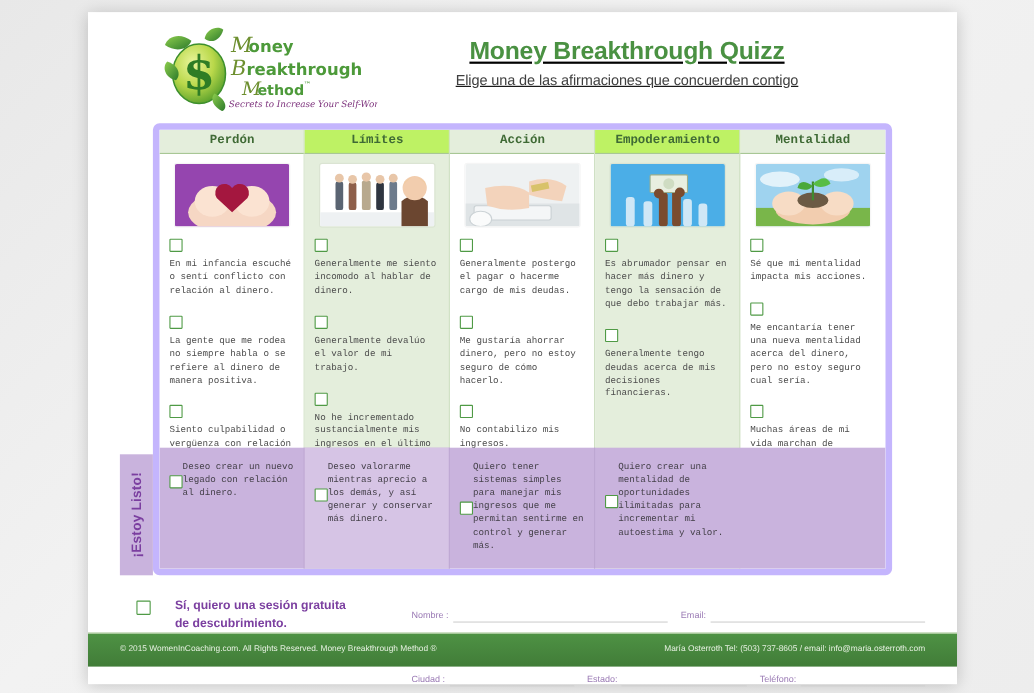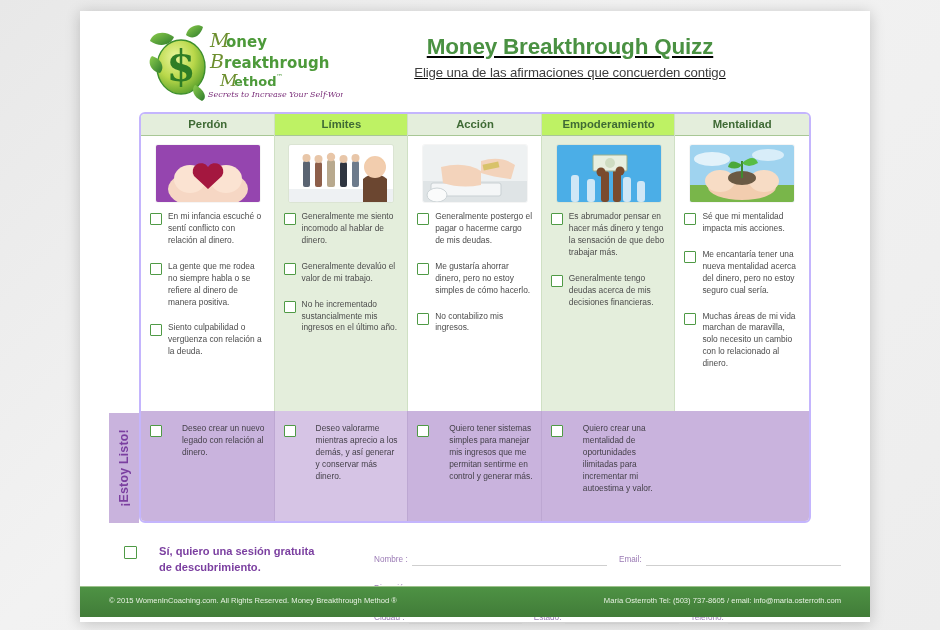--- a/index.html
+++ b/index.html
@@ -29,59 +29,59 @@
     line-height:1.1;white-space:nowrap;
   }
   .subtitle{
     margin-top:5px;font-size:13.2px;color:#3f3f3f;letter-spacing:-.1px;
     white-space:nowrap;
   }
 
   
   .grid{
     position:absolute;left:59px;top:101px;width:672px;height:411px;
-    border:2px solid #c4b5fd;border-radius:6px;
-    box-sizing:border-box;overflow:hidden;background:#fff;
+    border:6px solid #c4b5fd;border-radius:6px;
+    box-sizing:border-box;overflow:hidden;background:#fff;font-family:Liberation Mono, monospace;
   }
   .colwrap{position:absolute;left:0;top:0;width:100%;height:100%;display:flex;}
   .col{position:relative;width:20%;height:100%;box-sizing:border-box;}
   .col.alt{background:#e4eedc;}
   .col .sep{position:absolute;right:0;top:0;width:1px;height:100%;background:#cfe0c4;}
   .col:last-child .sep{display:none;}
 
   .chead{
     height:21px;line-height:21px;text-align:center;
     font-size:11.3px;font-weight:bold;color:#3f6a35;
     background:#e4eedc;border-bottom:1px solid #a8c795;
   }
   .col.alt .chead{background:#bef264;}
 
   .pic{margin:9px auto 0;width:104px;height:57px;border-radius:2px;overflow:hidden;
        position:relative;box-shadow:0 0 0 1px rgba(0,0,0,.04);}
   .pic svg{display:block;width:104px;height:57px;}
 
   .items{padding:9px 9px 0 9px;}
-  .item{display:flex;gap:6px;margin-bottom:14px;}
+  .item{display:flex;gap:6px;margin-bottom:14px;flex-direction:column;}
   .cbx{
     flex:0 0 auto;width:10px;height:10px;margin-top:2px;
     border:1.3px solid #4f9a45;background:#fff;border-radius:1px;
   }
   .itxt{font-size:8.4px;line-height:1.42;color:#4c4c4c;}
 
   
   .ready{
     position:absolute;left:0;bottom:0;width:100%;height:110px;
     display:flex;background:#c9b3dd;
   }
   .rcol{width:20%;height:100%;box-sizing:border-box;position:relative;}
   .rcol.alt{background:#d6c4e5;}
   .rcol .sep{position:absolute;right:0;top:0;width:1px;height:100%;background:#bda7d2;}
   .rcol:last-child .sep{display:none;}
   .ritems{padding:12px 9px 0 9px;}
-  .ritem{display:flex;gap:20px;}
+  .ritem{display:flex;gap:0;align-items:center;}
   .rtxt{font-size:8.4px;line-height:1.42;color:#45414a;}
 
   .readylabel{
     position:absolute;left:29px;top:402px;width:30px;height:110px;
     background:#c9b3dd;display:flex;align-items:center;justify-content:center;
   }
   .readylabel span{
     transform:rotate(-90deg);white-space:nowrap;
     font-size:12.4px;font-weight:bold;color:#7b3fa0;letter-spacing:.2px;
   }
@@ -93,21 +93,21 @@
   .yestxt{font-size:11.1px;line-height:1.42;font-weight:bold;color:#7b3fa0;}
 
   .fields{position:absolute;left:265px;top:6px;width:467px;}
   .frow{display:flex;margin-bottom:5.5px;height:13px;margin-top:16px;}
   .flab{font-size:8.2px;color:#9b7bb5;white-space:nowrap;padding-right:4px;}
   .fline{flex:1 1 auto;border-bottom:1px solid #cfcfcf;height:10px;}
   .fgap{width:12px;}
 
   
   .foot{
-    position:absolute;left:0;bottom:5px;width:790px;height:30px;
+    position:absolute;left:0;bottom:16px;width:790px;height:30px;
     background:linear-gradient(180deg,#4e9244 0%,#417c38 100%);
     border-top:1px solid #9dc28c;
   }
   .foot .fl{position:absolute;left:29px;top:9px;font-size:7.6px;color:#e7f1e2;}
   .foot .fr{position:absolute;right:29px;top:9px;font-size:7.6px;color:#e7f1e2;}
 </style>
 </head>
 <body>
 
 <div class="stage">
@@ -236,21 +236,21 @@
               <rect x="60" y="18" width="16" height="6" fill="#d8c26a" transform="rotate(-12 68 21)"></rect>
             </svg>
           </div>
           <div class="items">
             <div class="item">
               <span class="cbx"></span>
               <span class="itxt">Generalmente postergo el pagar o hacerme cargo de mis deudas.</span>
             </div>
             <div class="item">
               <span class="cbx"></span>
-              <span class="itxt">Me gustaría ahorrar dinero, pero no estoy simples de cómo hacerlo.</span>
+              <span class="itxt">Me gustaría ahorrar dinero, pero no estoy seguro de cómo hacerlo.</span>
             </div>
             <div class="item">
               <span class="cbx"></span>
               <span class="itxt">No contabilizo mis ingresos.</span>
             </div>
           </div>
         </div>
 
         <div class="col alt">
           <div class="sep"></div>

